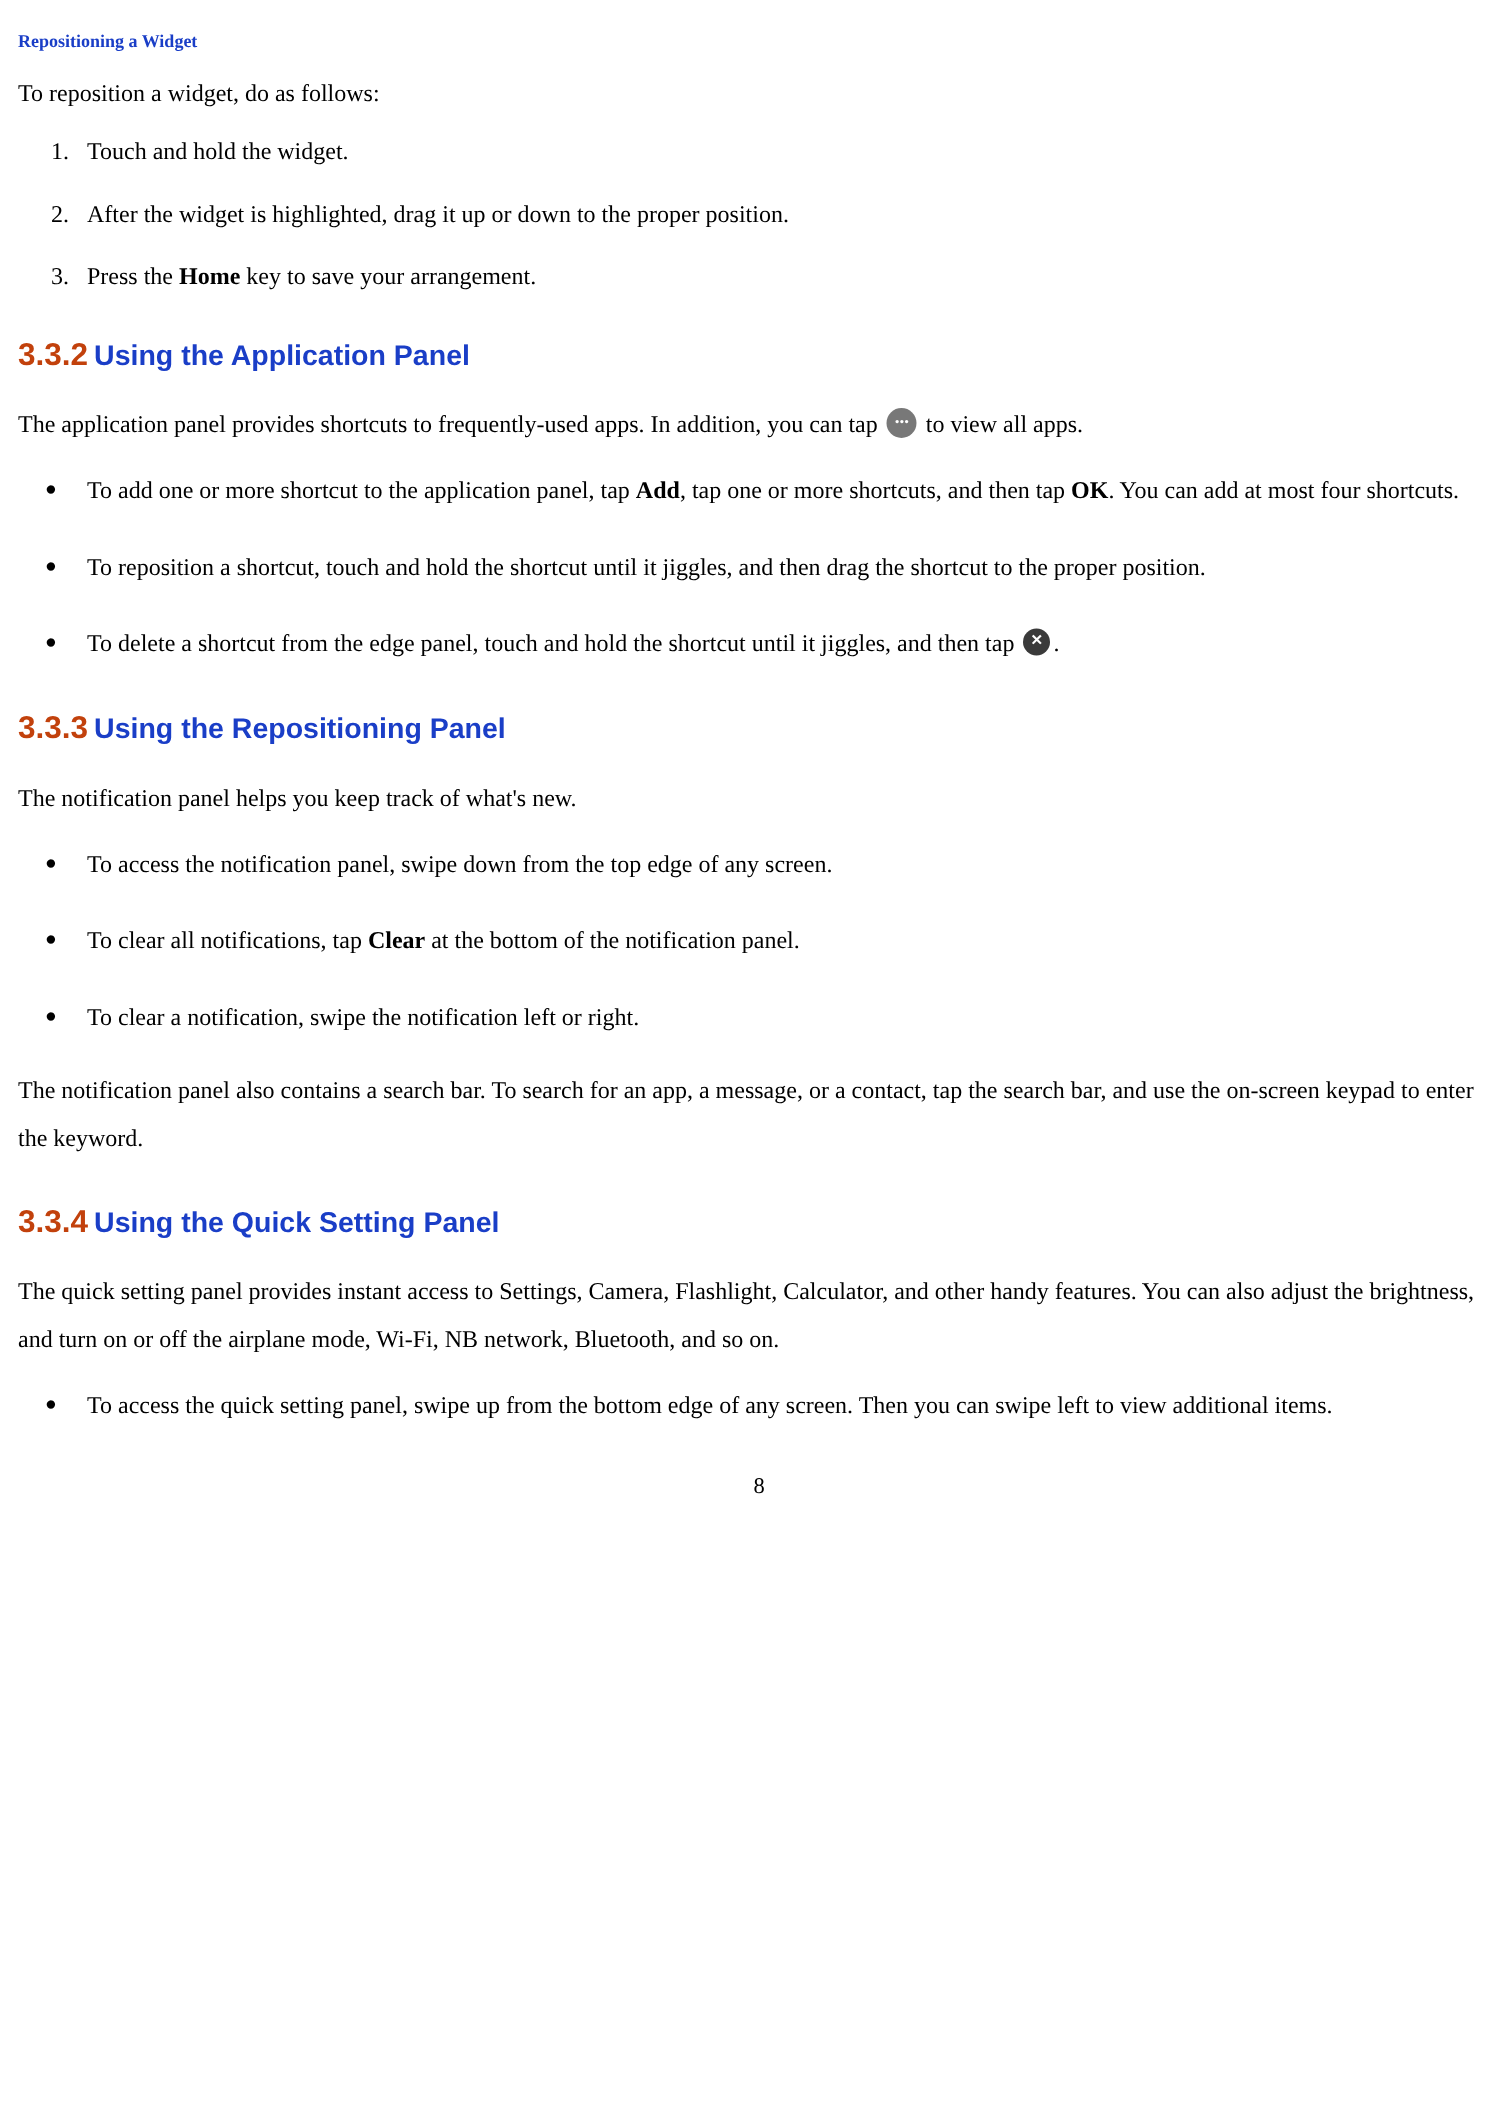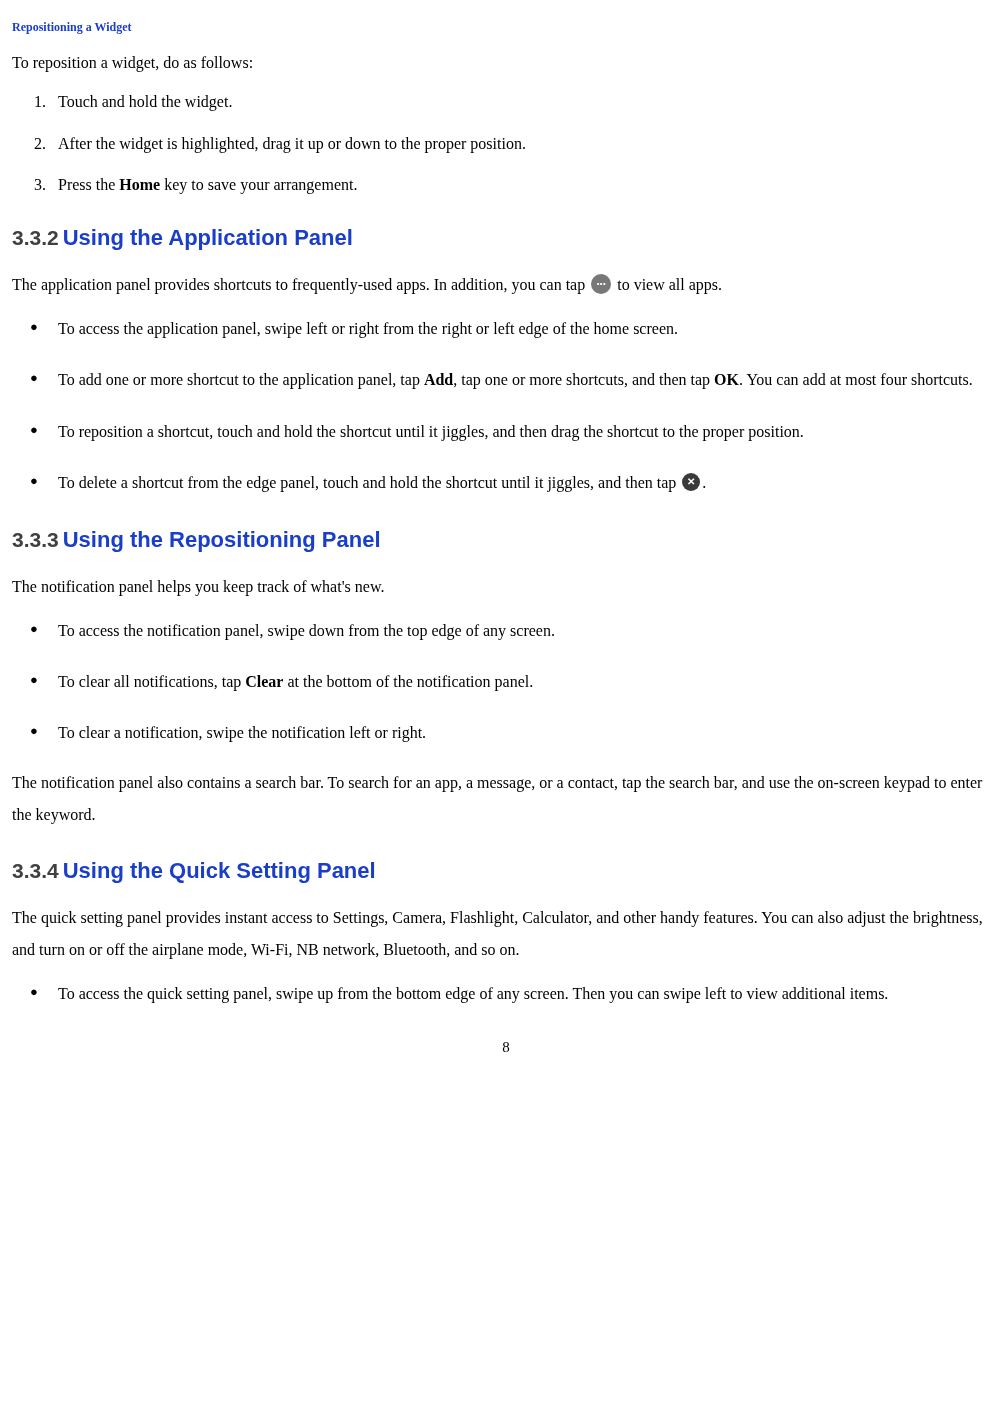--- a/index.html
+++ b/index.html
@@ -15,29 +15,29 @@
     .section-title {
       color: #1a3ec7;
       font-weight: bold;
       font-size: 12px;
       margin: 8px 0 10px 0;
     }
     .heading {
       margin: 22px 0 14px 0;
     }
     .heading-num {
-      color: #404040;
+      color: #c2410c;
       font-weight: bold;
       font-size: 21px;
       font-family: Arial, sans-serif;
     }
     .heading-text {
       color: #1a3ec7;
       font-weight: bold;
-      font-size: 22px;
+      font-size: 19px;
       font-family: Arial, sans-serif;
     }
     p {
       margin: 10px 0;
       line-height: 2;
     }
     ol {
       margin: 10px 0;
       padding-left: 38px;
     }
@@ -123,21 +123,20 @@
 </ol>
 
 <div class="heading">
   <span class="heading-num">3.3.2</span>
   <span class="heading-text">Using the Application Panel</span>
 </div>
 <p>
   <span>The application panel provides shortcuts to frequently-used apps. In addition, you can tap </span><span class="icon-circle"></span><span> to view all apps.</span>
 </p>
 <ul class="bullets">
-  <li>To access the application panel, swipe left or right from the right or left edge of the home screen.</li>
   <li><span>To add one or more shortcut to the application panel, tap </span><b>Add</b><span>, tap one or more shortcuts, and then tap </span><b>OK</b><span>. You can add at most four shortcuts.</span></li>
   <li>To reposition a shortcut, touch and hold the shortcut until it jiggles, and then drag the shortcut to the proper position.</li>
   <li><span>To delete a shortcut from the edge panel, touch and hold the shortcut until it jiggles, and then tap </span><span class="icon-delete"></span><span>.</span></li>
 </ul>
 
 <div class="heading">
   <span class="heading-num">3.3.3</span>
   <span class="heading-text">Using the Repositioning Panel</span>
 </div>
 <p>The notification panel helps you keep track of what's new.</p>

